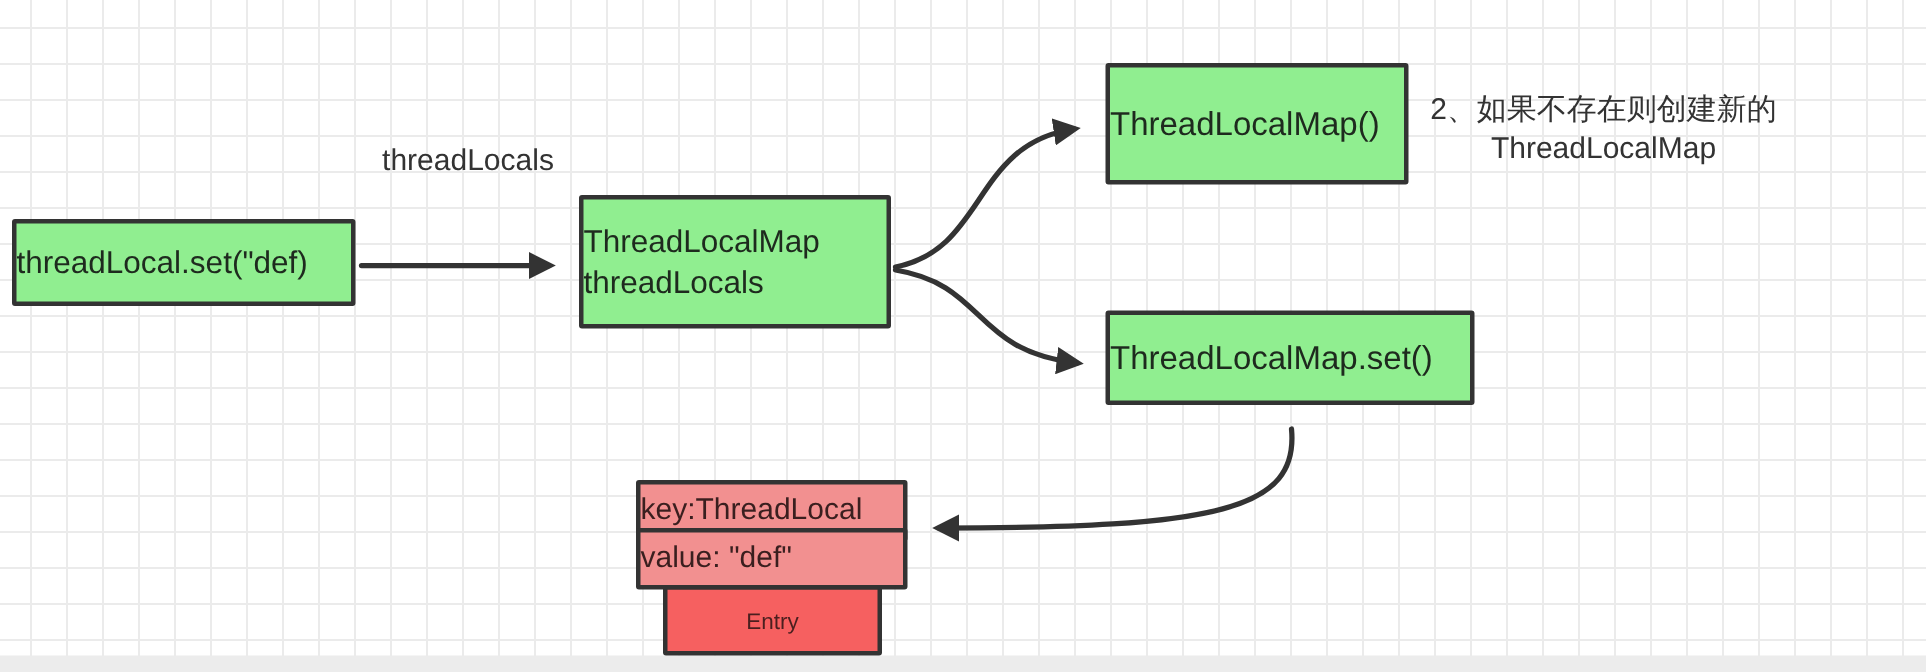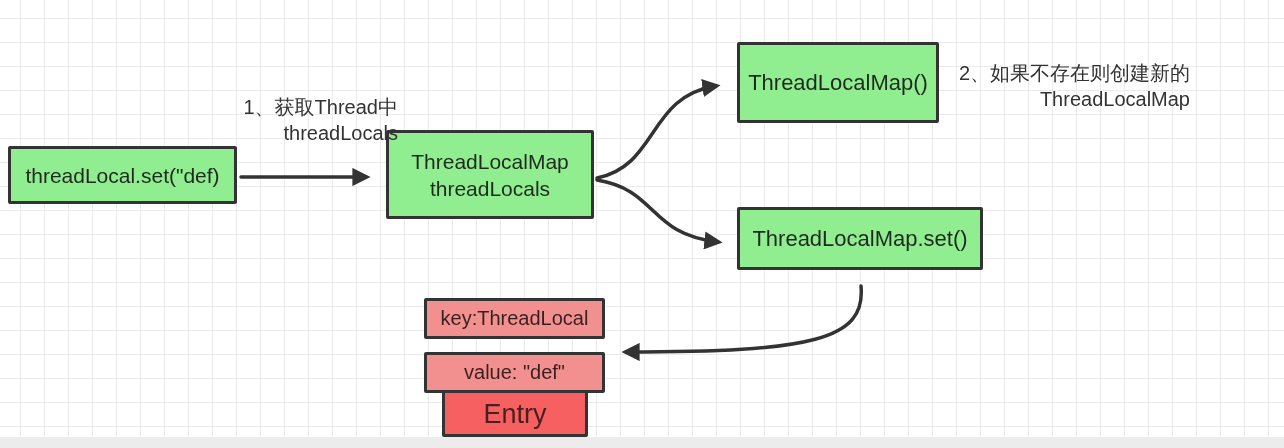--- a/index.html
+++ b/index.html
@@ -14,33 +14,33 @@
     background-size: 24px 24px;
     background-position: -4px -6px;
     color: #222;
   }
   .node {
     position: absolute;
     border: 3px solid #333333;
     border-radius: 2px;
     display: flex;
     flex-direction: column;
-    align-items: center;
+    align-items: flex-start;
     justify-content: center;
     text-align: center;
     font-size: 21px;
     line-height: 27px;
     color: #1e2a1e;
   }
   .green { background: #90EE90; }
   .pink  { background: #F29090; color: #3a1f1f; }
   .red   { background: #F66060; color: #4a1f1f; }
   .annotation {
     position: absolute;
-    text-align: right;
+    text-align: center;
     font-size: 20px;
     line-height: 26px;
     color: #333333;
     white-space: nowrap;
   }
   #connectors {
     position: absolute;
     left: 0; top: 0;
     width: 1284px; height: 448px;
     pointer-events: none;
@@ -51,21 +51,21 @@
     stroke-width: 3.5;
     stroke-linecap: round;
   }
   .bottom-strip {
     position: absolute;
     left: 0; top: 437px;
     width: 1284px; height: 11px;
     background: #ececec;
   }
   .entry-cell { position: absolute; left: 424px; width: 181px; }
-  .cell-top    { top: 298px; height: 41px; z-index: 3; }
+  .cell-top    { top: 320px; height: 41px; z-index: 3; }
   .cell-bottom { top: 352px; height: 41px; z-index: 3; }
   .entry-tab   { left: 442px; top: 390px; width: 146px; height: 47px; z-index: 2; }
 </style>
 </head>
 <body>
 
 <svg id="connectors" viewBox="0 0 1284 448" xmlns="http://www.w3.org/2000/svg">
   <defs>
     <marker id="arrowhead" viewBox="0 0 10 10" refX="7.5" refY="5" markerWidth="5.2" markerHeight="5.2" orient="auto-start-reverse">
       <path d="M0 0 L10 5 L0 10 z" fill="#333333"></path>
@@ -95,26 +95,25 @@
 </div>
 
 <div class="node pink entry-cell cell-top" style="font-size:20px;">
   <span>key:ThreadLocal</span>
 </div>
 
 <div class="node pink entry-cell cell-bottom" style="font-size:20px;">
   <span>value: "def"</span>
 </div>
 
-<div class="node red entry-tab" style="font-size:27px; align-items:center; justify-content:flex-end; padding-bottom:6px;">
+<div class="node red entry-tab" style="font-size:15px; align-items:center; justify-content:flex-end; padding-bottom:6px;">
   <span>Entry</span>
 </div>
 
 <div class="annotation" style="left:226px; top:94px; width:172px;">
-  <div>1、获取Thread中</div>
   <div>threadLocals</div>
 </div>
 
 <div class="annotation" style="left:948px; top:60px; width:242px;">
   <div>2、如果不存在则创建新的</div>
   <div>ThreadLocalMap</div>
 </div>
 
 <div class="annotation" style="left:988px; top:224px; width:296px;">
 </div>

